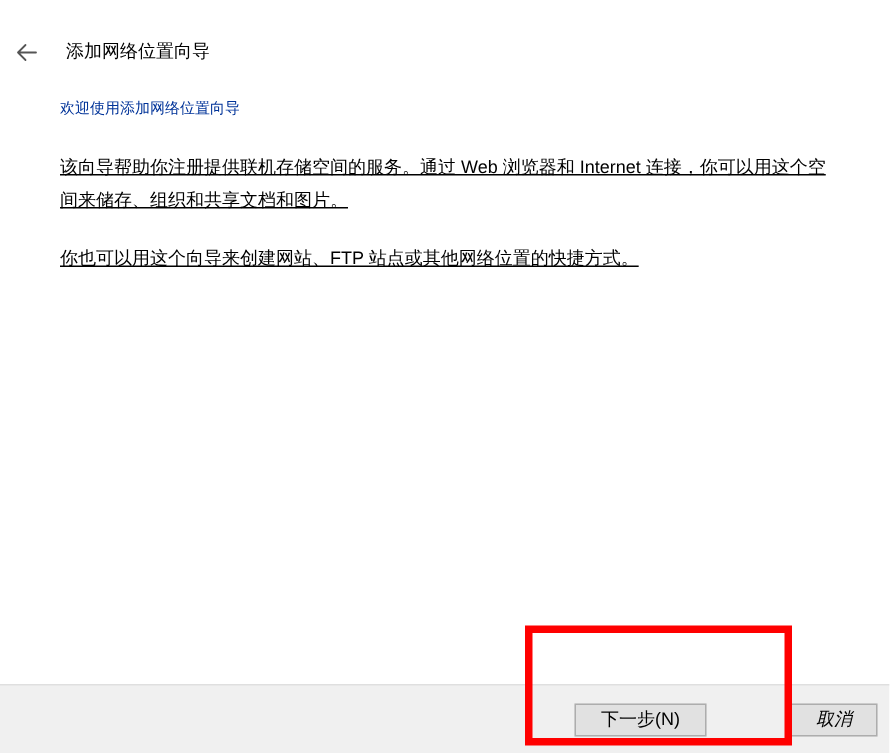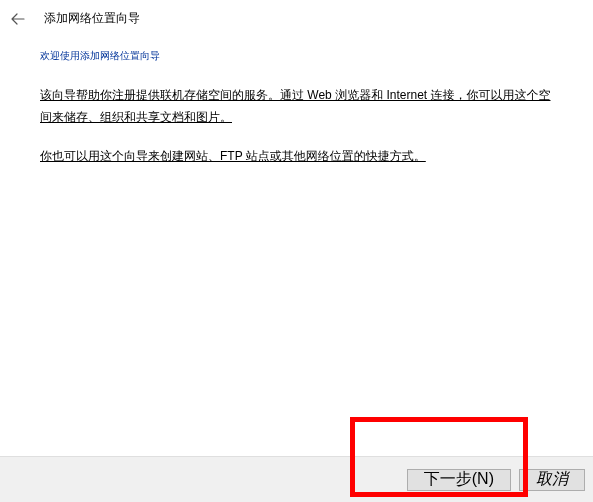--- a/index.html
+++ b/index.html
@@ -10,20 +10,21 @@
       height: 502px;
       position: relative;
       font-size: 12px;
       color: #000;
     }
     .header {
       display: flex;
       align-items: center;
       padding: 10px 10px 4px 10px;
       gap: 18px;
+      margin-top: 16px;
     }
     .back-arrow {
       width: 16px;
       height: 16px;
       display: flex;
       align-items: center;
       justify-content: center;
       cursor: pointer;
     }
     .back-arrow svg { stroke: #555; }
@@ -58,27 +59,28 @@
       align-items: center;
       justify-content: flex-end;
       padding-right: 8px;
       gap: 8px;
     }
     .btn {
       min-width: 88px;
       height: 22px;
       background: #e1e1e1;
       border: 1px solid #adadad;
-      font-size: 16px;
+      font-size: 12px;
       font-family: inherit;
       cursor: pointer;
       display: flex;
       align-items: center;
       justify-content: center;
       padding: 0 16px;
+      margin-left: 48px;
     }
     .btn.cancel { min-width: 50px; font-style: italic; }
     .highlight-box {
       position: absolute;
       border: 5px solid #ff0000;
       pointer-events: none;
       bottom: 5px;
       right: 65px;
       width: 178px;
       height: 80px;

